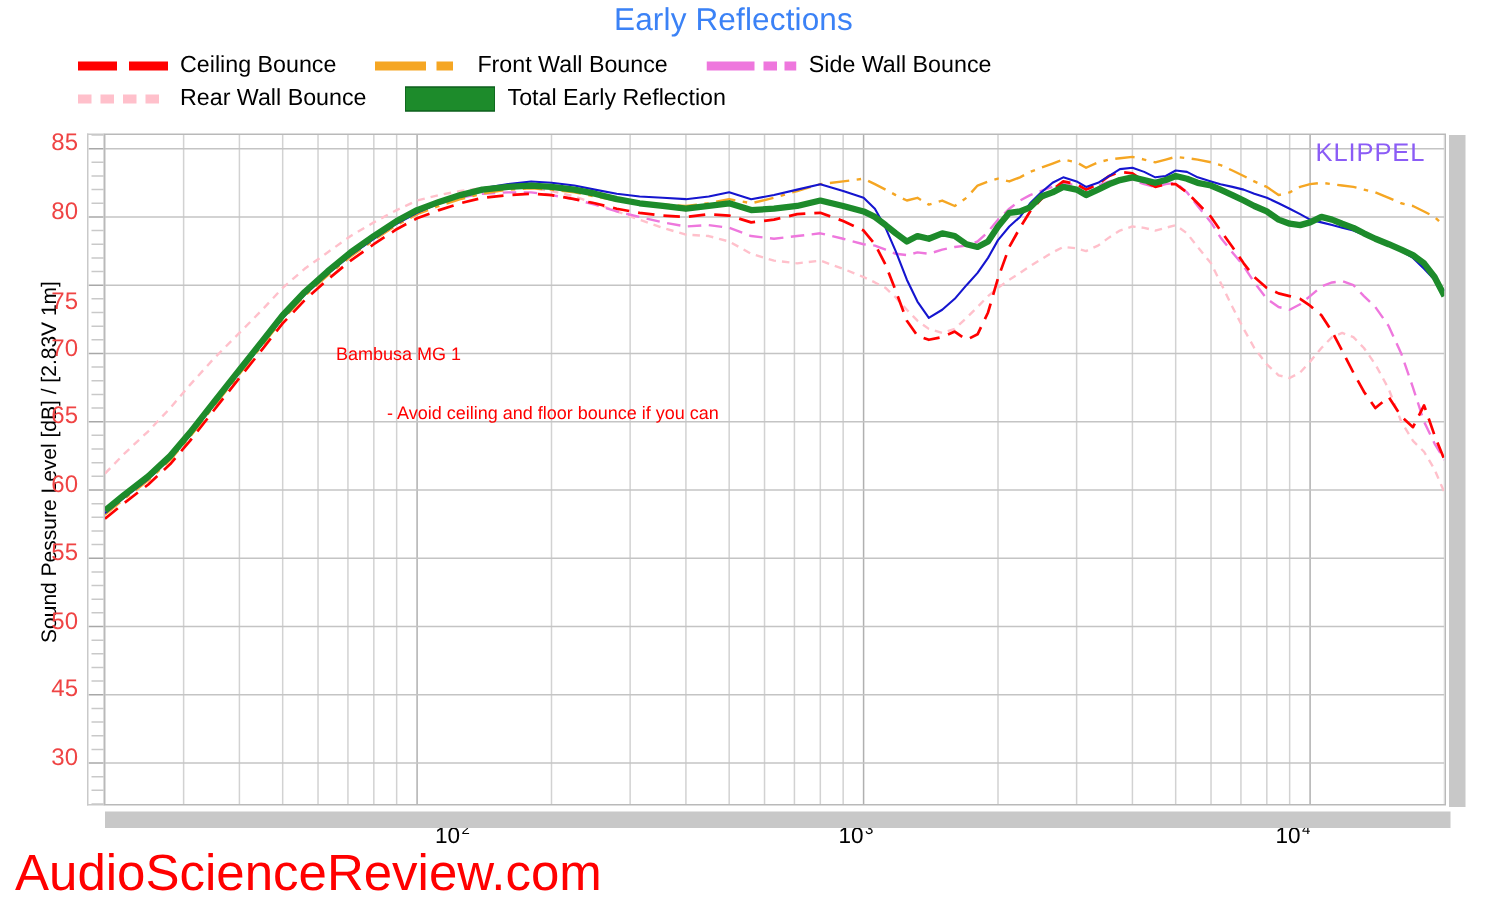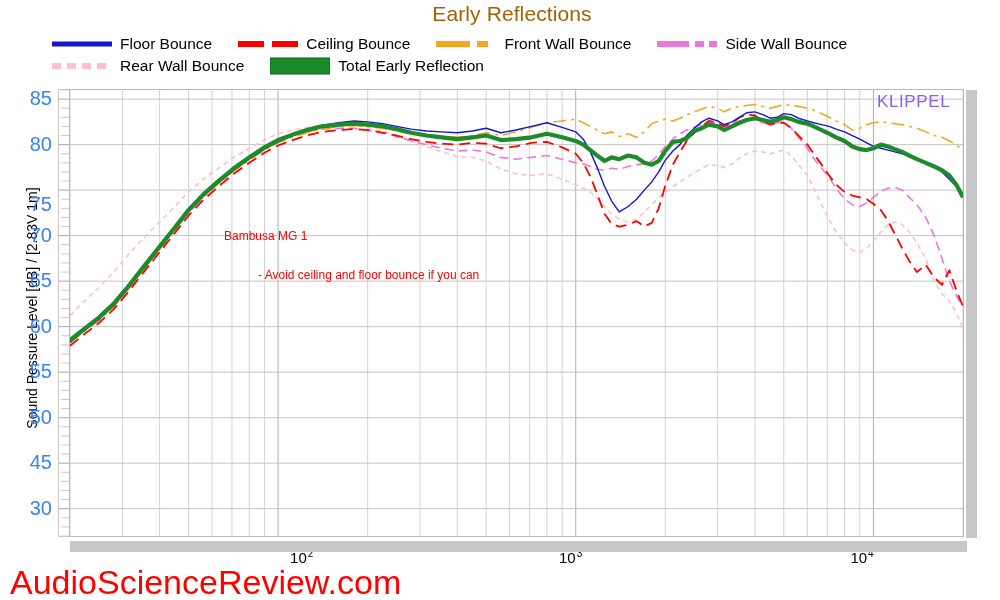--- a/index.html
+++ b/index.html
@@ -7,23 +7,22 @@
     width:1000px;height:600px;
     background:#ffffff;
     font-family:"Liberation Sans", sans-serif;
     overflow:hidden;
     position:relative;
   }
   #root{position:absolute;inset:0;}
 
   .chart-title{
     position:absolute;left:0;top:2px;width:978px;
-    text-align:center;font-size:21px;color:#a16207;
+    text-align:center;font-size:21px;color:#3b82f6;
     letter-spacing:0.1px;
-    margin-left:23px;
   }
 
   
   .legend{
     position:absolute;left:52px;top:33px;width:940px;
   }
   .legend-row{display:flex;align-items:center;height:22px;}
   .legend-item{display:flex;align-items:center;margin-right:26px;}
   .legend-swatch{width:60px;height:22px;margin-right:8px;flex:none;}
   .legend-swatch svg{display:block;}
@@ -56,21 +55,21 @@
     transform-origin:center center;
     font-size:14px;color:#000;text-align:center;
     white-space:nowrap;
   }
   .xlabel{
     position:absolute;left:69px;top:570px;width:895px;
     text-align:center;font-size:14px;color:#000;
   }
   .ytick{
     position:absolute;right:0;width:44px;text-align:right;
-    font-size:20px;color:#3b82f6;
+    font-size:16px;color:#ef4444;
   }
   .xtick{
     position:absolute;font-size:15px;color:#000;white-space:nowrap;
   }
   .xtick sup{font-size:10px;vertical-align:super;margin-left:1px;}
 
   
   .scroll-h{
     position:absolute;left:70px;top:541px;width:897px;height:11px;
     background:#c8c8c8;
@@ -96,28 +95,20 @@
 </style>
 </head>
 <body>
 
 <div id="root">
 
   <div class="chart-title">Early Reflections</div>
 
   <div class="legend">
     <div class="legend-row" id="legend-row-0">
-        <div class="legend-item">
-          <span class="legend-swatch">
-            <svg width="60" height="22">
-              <line x1="0" y1="11" x2="60" y2="11" stroke="#1515cf" stroke-width="5" stroke-linecap="butt"></line>
-            </svg>
-          </span>
-          <span class="legend-label">Floor Bounce</span>
-        </div>
         <div class="legend-item">
           <span class="legend-swatch">
             <svg width="60" height="22">
               <line x1="0" y1="11" x2="26" y2="11" stroke="#ff0000" stroke-width="6" stroke-linecap="butt"></line>
               <line x1="34" y1="11" x2="60" y2="11" stroke="#ff0000" stroke-width="6" stroke-linecap="butt"></line>
             </svg>
           </span>
           <span class="legend-label">Ceiling Bounce</span>
         </div>
         <div class="legend-item">

